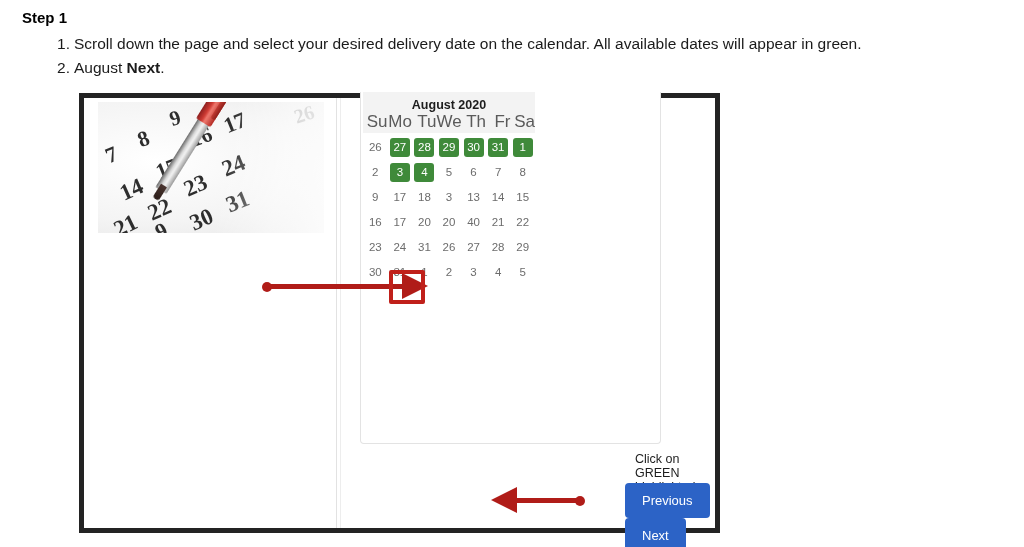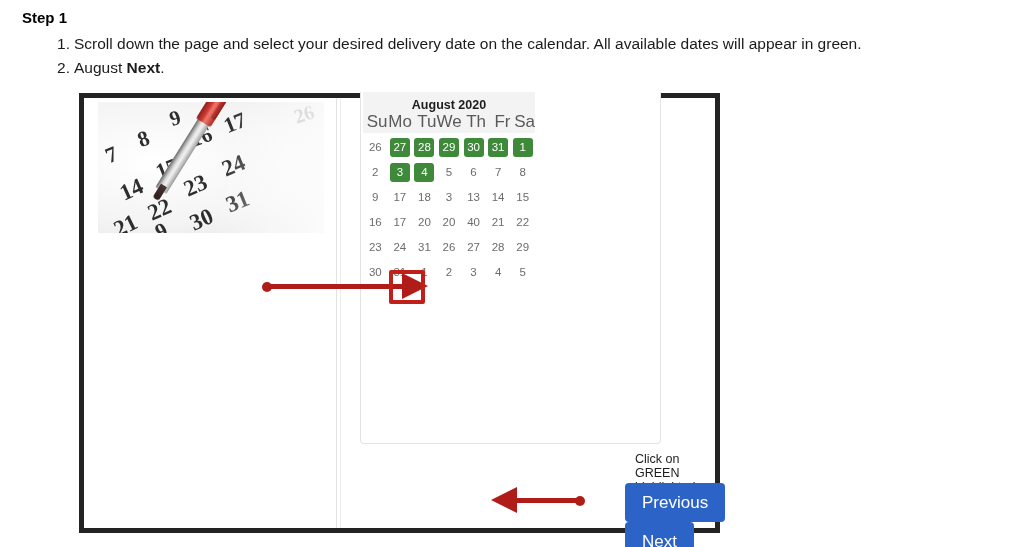--- a/index.html
+++ b/index.html
@@ -297,21 +297,21 @@
 
   .btn-row {
     position: absolute;
     left: 267px;
     top: 385px;
   }
   .btn {
     display: inline-block;
     background: #2c63c6;
     color: #ffffff;
-    font-size: 17px;
+    font-size: 13px;
     line-height: 1;
     padding: 11px 17px;
     border: none;
     border-radius: 4px;
     margin-right: 7px;
     font-family: "Liberation Sans", sans-serif;
     cursor: pointer;
   }
 </style>
 </head>

